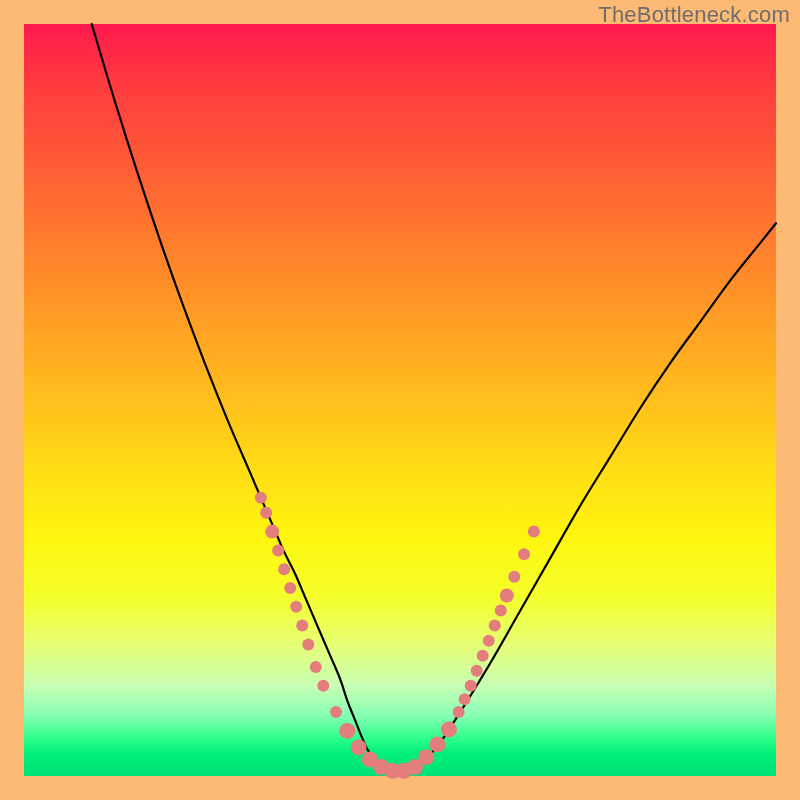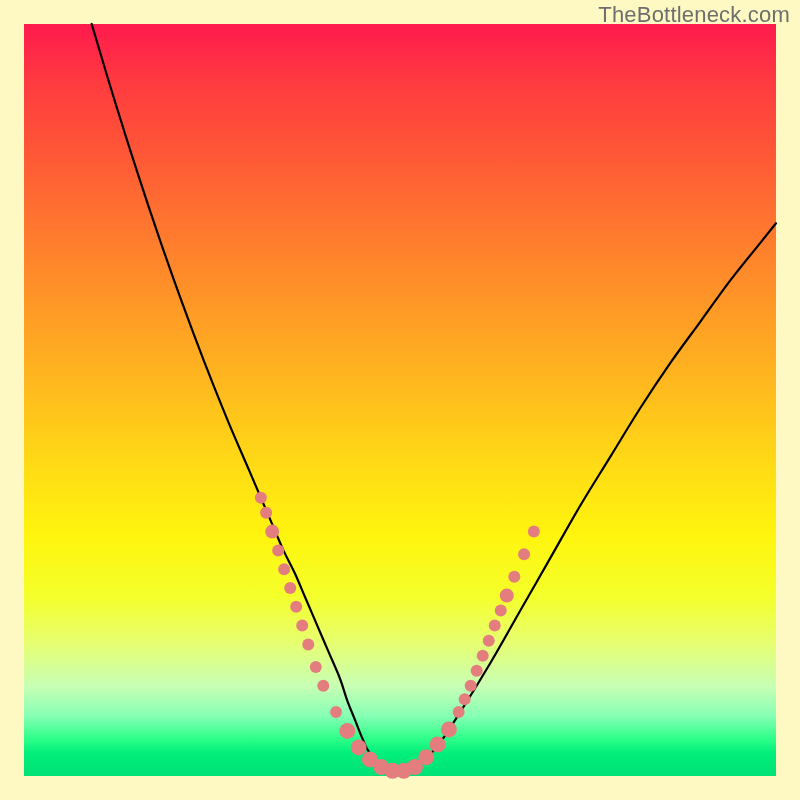--- a/index.html
+++ b/index.html
@@ -10,21 +10,21 @@
     background: #000;
     overflow: hidden;
     font-family: Arial, Helvetica, sans-serif;
   }
   .frame {
     position: absolute;
     top: 0;
     left: 0;
     width: 800px;
     height: 800px;
-    background: #fef9c3;
+    background: #fdba74;
   }
   .plot {
     position: absolute;
     top: 24px;
     left: 24px;
     width: 752px;
     height: 752px;
     background: linear-gradient(to bottom,
       #ff1a4d 0%,
       #ff3b3f 8%,

